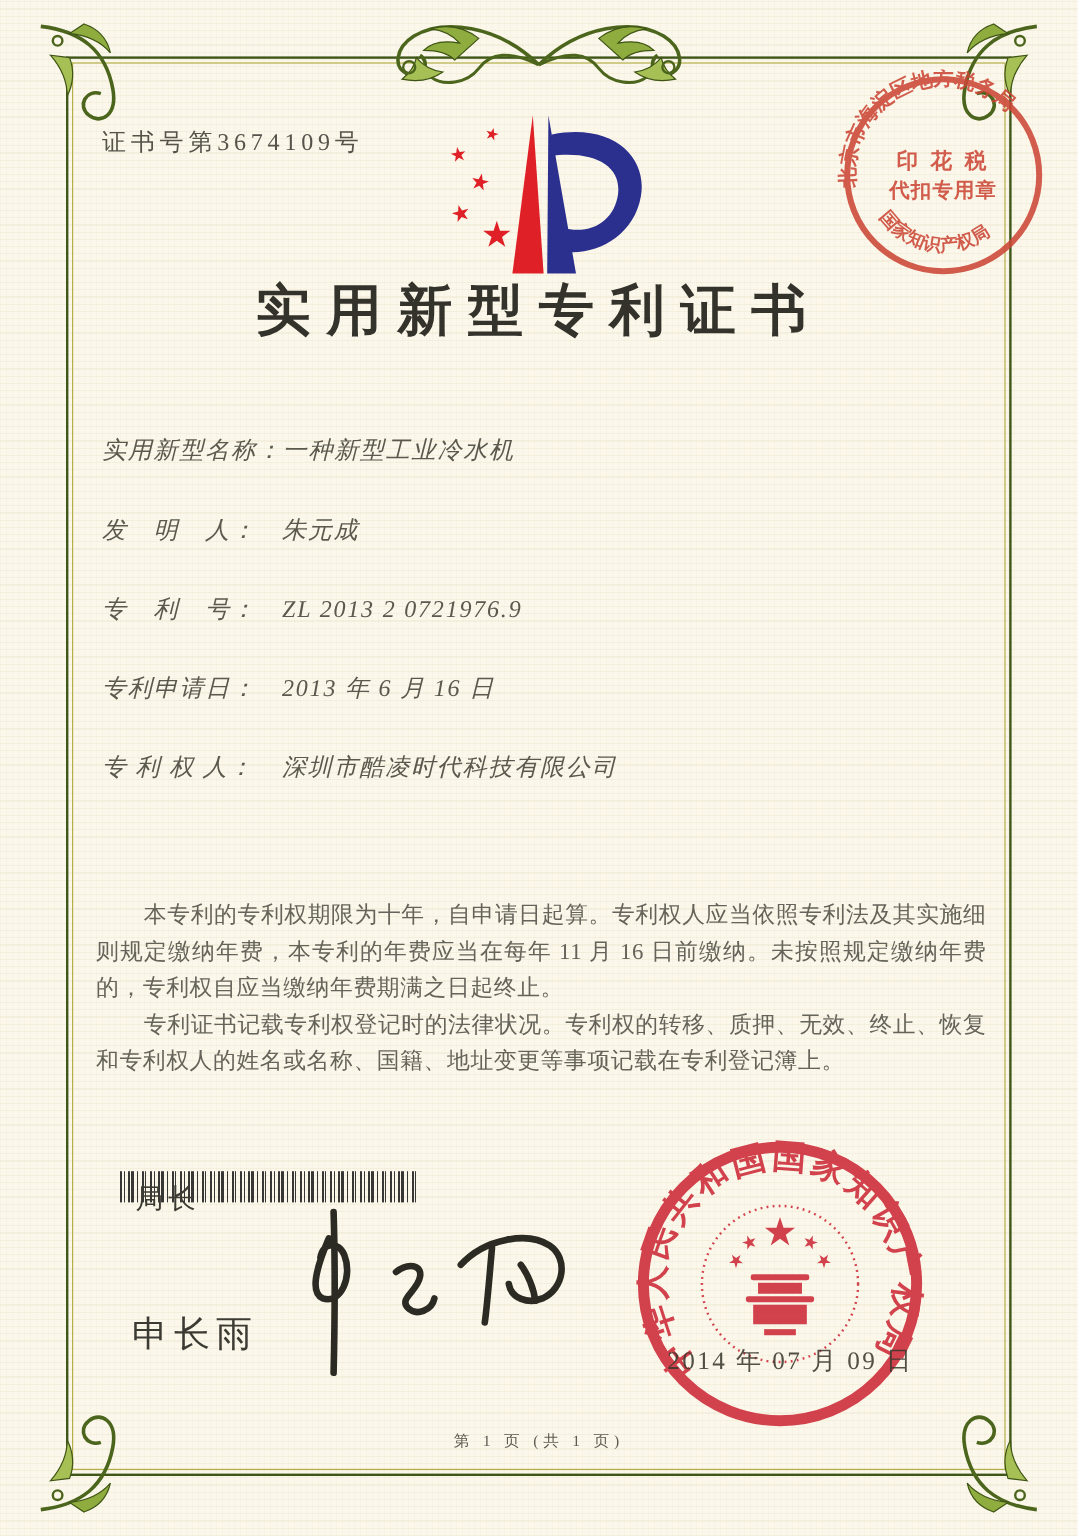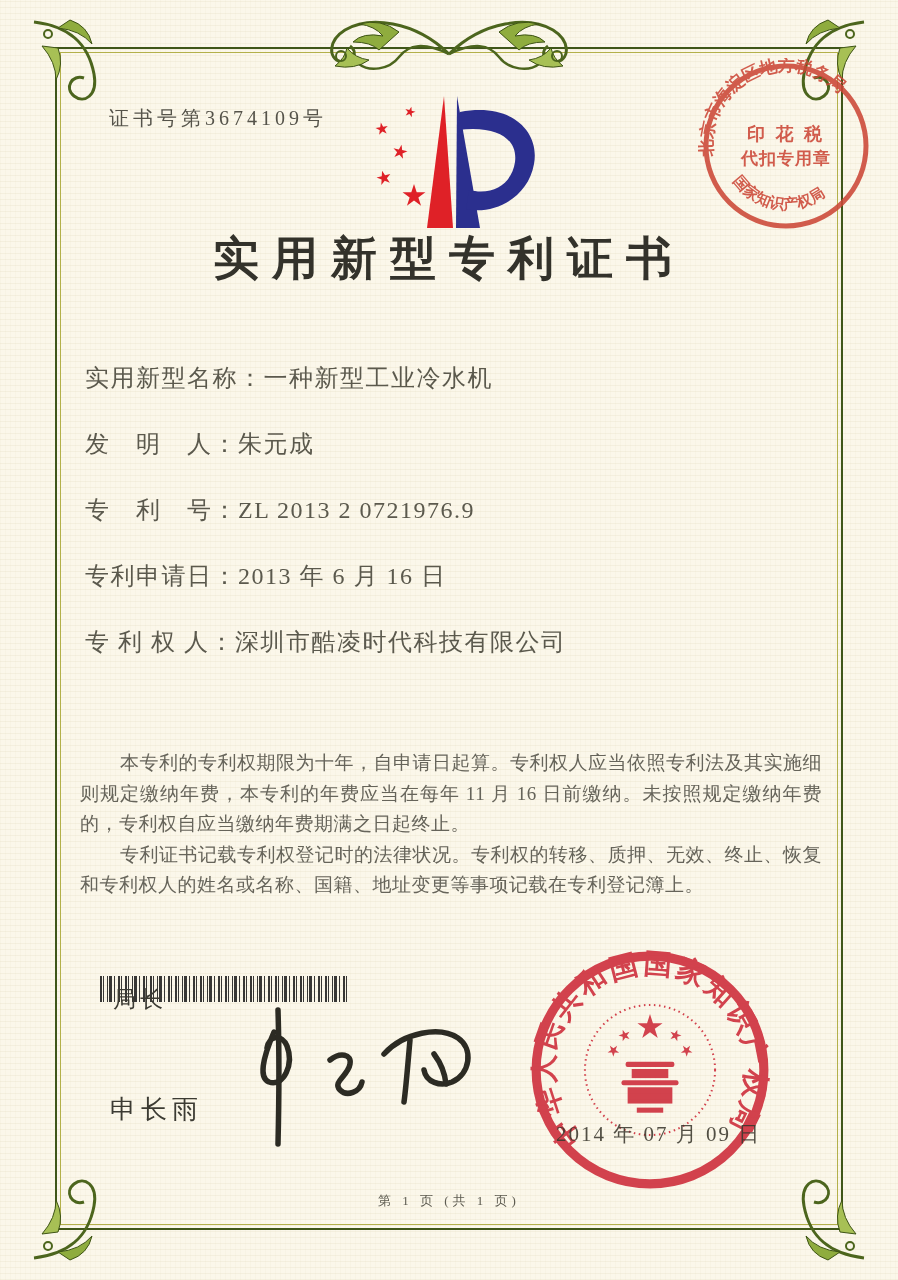--- a/index.html
+++ b/index.html
@@ -8,43 +8,43 @@
     background:#fbf7ea;
     background-image:
       repeating-linear-gradient(0deg, rgba(213,203,166,0.18) 0 1px, rgba(0,0,0,0) 1px 6px),
       repeating-linear-gradient(90deg, rgba(226,218,186,0.12) 0 1px, rgba(0,0,0,0) 1px 5px);
   }
   
   .frame-outer{position:absolute;left:55px;top:47px;right:55px;bottom:50px;border:2px solid #3f5619;}
   .frame-inner{position:absolute;left:60px;top:52px;right:60px;bottom:55px;border:1px solid #b3b04a;}
   .orn-layer{position:absolute;left:0;top:0;width:898px;height:1280px;pointer-events:none;}
   
-  .cert-no{position:absolute;left:85px;top:105px;font-size:20px;letter-spacing:4px;color:#55534a;margin-left:24px;}
+  .cert-no{position:absolute;left:85px;top:105px;font-size:20px;letter-spacing:4px;color:#55534a;}
   .logo{position:absolute;left:352px;top:88px;width:196px;height:148px;}
   .stamp{position:absolute;left:698px;top:58px;width:176px;height:176px;opacity:.88;}
   .title{position:absolute;left:0;right:0;top:228px;text-align:center;font-size:46px;font-weight:600;
          letter-spacing:13px;color:#33322b;}
   .fields{position:absolute;left:85px;top:362px;right:70px;}
-  .field-row{height:26px;margin-bottom:40px;font-size:24px;color:#5b594d;letter-spacing:1.5px;white-space:nowrap;}
+  .field-row{height:26px;margin-bottom:40px;font-size:20px;color:#5b594d;letter-spacing:1.5px;white-space:nowrap;font-style:italic;}
   .field-label{display:inline-block;min-width:150px;}
   .field-value{display:inline-block;}
   .paras{position:absolute;left:80px;right:76px;top:748px;font-size:19px;line-height:30.5px;
          color:#66645a;text-align:justify;letter-spacing:0.5px;}
   .paras p{margin:0;text-indent:2.1em;}
   .barcode{position:absolute;left:100px;top:976px;width:248px;height:26px;opacity:.88;
     background-image:repeating-linear-gradient(90deg,
       #1d1d1d 0px,#1d1d1d 2px,rgba(0,0,0,0) 2px,rgba(0,0,0,0) 3px,
       #1d1d1d 3px,#1d1d1d 4px,rgba(0,0,0,0) 4px,rgba(0,0,0,0) 7px,
       #1d1d1d 7px,#1d1d1d 8px,rgba(0,0,0,0) 8px,rgba(0,0,0,0) 9px,
       #1d1d1d 9px,#1d1d1d 12px,rgba(0,0,0,0) 12px,rgba(0,0,0,0) 14px,
       #1d1d1d 14px,#1d1d1d 15px,rgba(0,0,0,0) 15px,rgba(0,0,0,0) 18px,
       #1d1d1d 18px,#1d1d1d 20px,rgba(0,0,0,0) 20px,rgba(0,0,0,0) 21px,
       #1d1d1d 21px,#1d1d1d 22px,rgba(0,0,0,0) 22px,rgba(0,0,0,0) 25px);}
   .sig-title{position:absolute;left:113px;top:984px;font-size:23px;color:#3c3b33;letter-spacing:4px;}
-  .sig-name{position:absolute;left:110px;top:1092px;font-size:26px;color:#3c3b33;letter-spacing:5px;}
+  .sig-name{position:absolute;left:110px;top:1092px;font-size:30px;color:#3c3b33;letter-spacing:5px;}
   .sig-script{position:absolute;left:212px;top:1002px;width:280px;height:150px;}
   .seal{position:absolute;left:528px;top:948px;width:244px;height:244px;opacity:.92;}
   .seal-date{position:absolute;left:556px;top:1120px;width:230px;font-size:21px;color:rgba(58,56,46,0.88);
              letter-spacing:2px;white-space:nowrap;}
   .footer{position:absolute;left:0;right:0;top:1192px;text-align:center;font-size:13px;
           letter-spacing:4px;color:#5d5b50;}
 </style>
 </head>
 <body>
 

